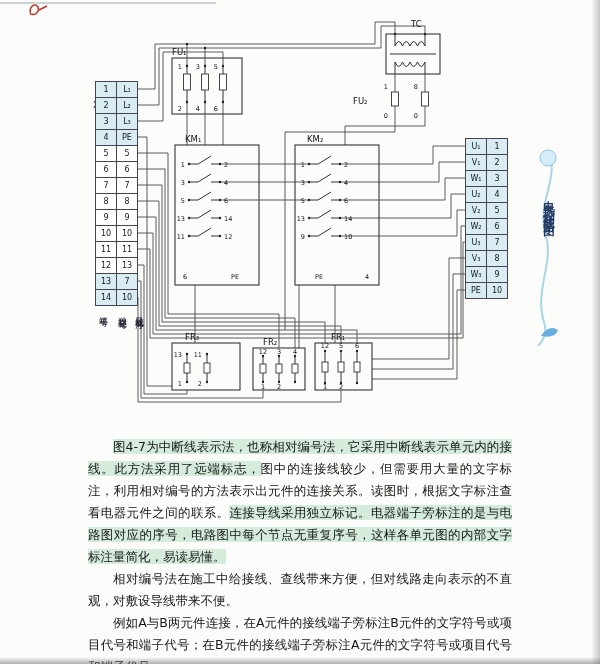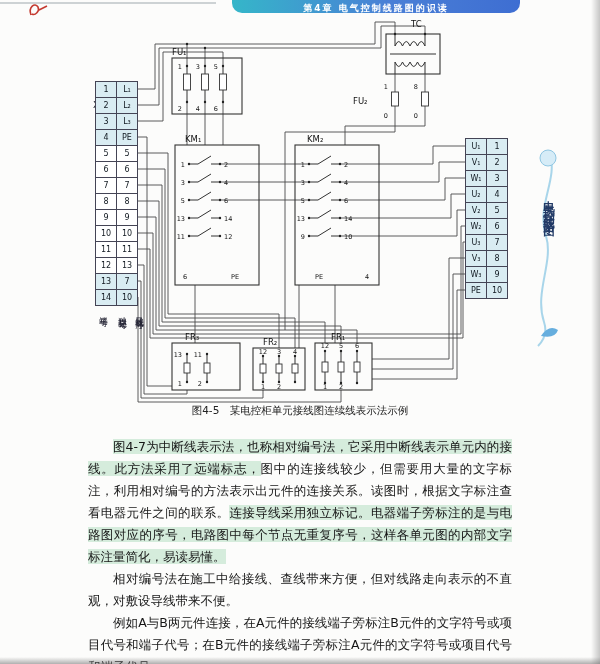--- a/index.html
+++ b/index.html
@@ -46,21 +46,20 @@
 </style>
 </head>
 <body>
 
 <div class="page">
 
   <div class="scanline"></div>
   <svg class="abs" style="left:24px;top:0;" width="26" height="20">
     <path d="M7,15 C4,7 11,2 14,7 C16,11 11,16 8,14 M15,10 L23,6" stroke="#c43a30" stroke-width="1.6" fill="none"></path>
   </svg>
-  <div class="banner">第4章 电气控制线路图的识读</div>
 
   <div class="diagram">
     <svg width="530" height="392" viewBox="0 0 530 392">
 
       <path class="wire" d="M102,75 H120 V30 H340 V8 H360 V20 M152,30 V52 M102,91 H124 V34 H346 V12 H390 V20 M170,34 V52 M102,107 H128 V38 H188 V52 M152,88 V131 M170,88 V131 M188,88 V131 M360,60 V78 M390,60 V78 M360,92 V118 H250 V316 M390,92 V112 H310 V131 M185,150 H274 M185,168 H274 M185,186 H274 M305,150 H398 V132 H430 M305,168 H404 V148 H430 M305,186 H410 V164 H430 M305,204 H416 V180 H430 M305,222 H422 V196 H430 M102,123 H112 V372 H137 M102,139 H133 V300 H244 V334 M102,155 H130 V304 H260 V334 M102,171 H127 V308 H290 V329 M102,187 H124 V312 H306 V329 M102,203 H121 V316 H322 V329 M102,219 H118 V320 H426 V212 H430 M102,235 H115 V324 H428 V228 H430 M102,251 H109 V380 H152 V376 M102,267 H106 V384 H228 V376 M102,283 H103 V388 H306 V376 M160,271 V329 M300,271 V329 M264,271 V334 M337,345 H414 V244 H430 M337,355 H418 V260 H430 M337,365 H422 V276 H430"></path>
 
       <g>
         <rect class="box" x="137" y="44" width="70" height="56"></rect>
         <text class="t-lbl" x="137" y="41">FU₁</text>
         <path class="sym" d="M152,52 V88 M170,52 V88 M188,52 V88"></path>
@@ -276,21 +275,20 @@
             <td>9</td>
           </tr>
       <tr>
             <td>PE</td>
             <td>10</td>
           </tr>
     </tbody>
       </table>
   </div>
 
-  <div class="caption">图4-5　某电控柜单元接线图连续线表示法示例</div>
 
   <div class="textblock">
     <p><span class="hl">图4-7为中断线表示法，也称相对编号法，它采用中断线表示单元内的接线。此方法采用了远端标志，</span><span>图中的连接线较少，但需要用大量的文字标注，利用相对编号的方法表示出元件的连接关系。读图时，根据文字标注查看电器元件之间的联系。</span><span class="hl">连接导线采用独立标记。电器端子旁标注的是与电路图对应的序号，电路图中每个节点无重复序号，这样各单元图的内部文字标注量简化，易读易懂。</span></p>
     <p><span>相对编号法在施工中给接线、查线带来方便，但对线路走向表示的不直观，对敷设导线带来不便。</span></p>
     <p><span>例如A与B两元件连接，在A元件的接线端子旁标注B元件的文字符号或项目代号和端子代号；在B元件的接线端子旁标注A元件的文字符号或项目代号和端子代号。</span></p>
   </div>
 
   <svg class="abs" style="left:528px;top:140px;" width="44" height="212">
     <path d="M22,14 C30,40 8,66 18,96 C26,122 6,152 16,182 C20,194 14,202 10,206" stroke="#9fd0e8" stroke-width="2" fill="none" opacity="0.9"></path>
     <circle cx="20" cy="18" r="8" fill="#d6ecf7" stroke="#8fc6e2"></circle>

